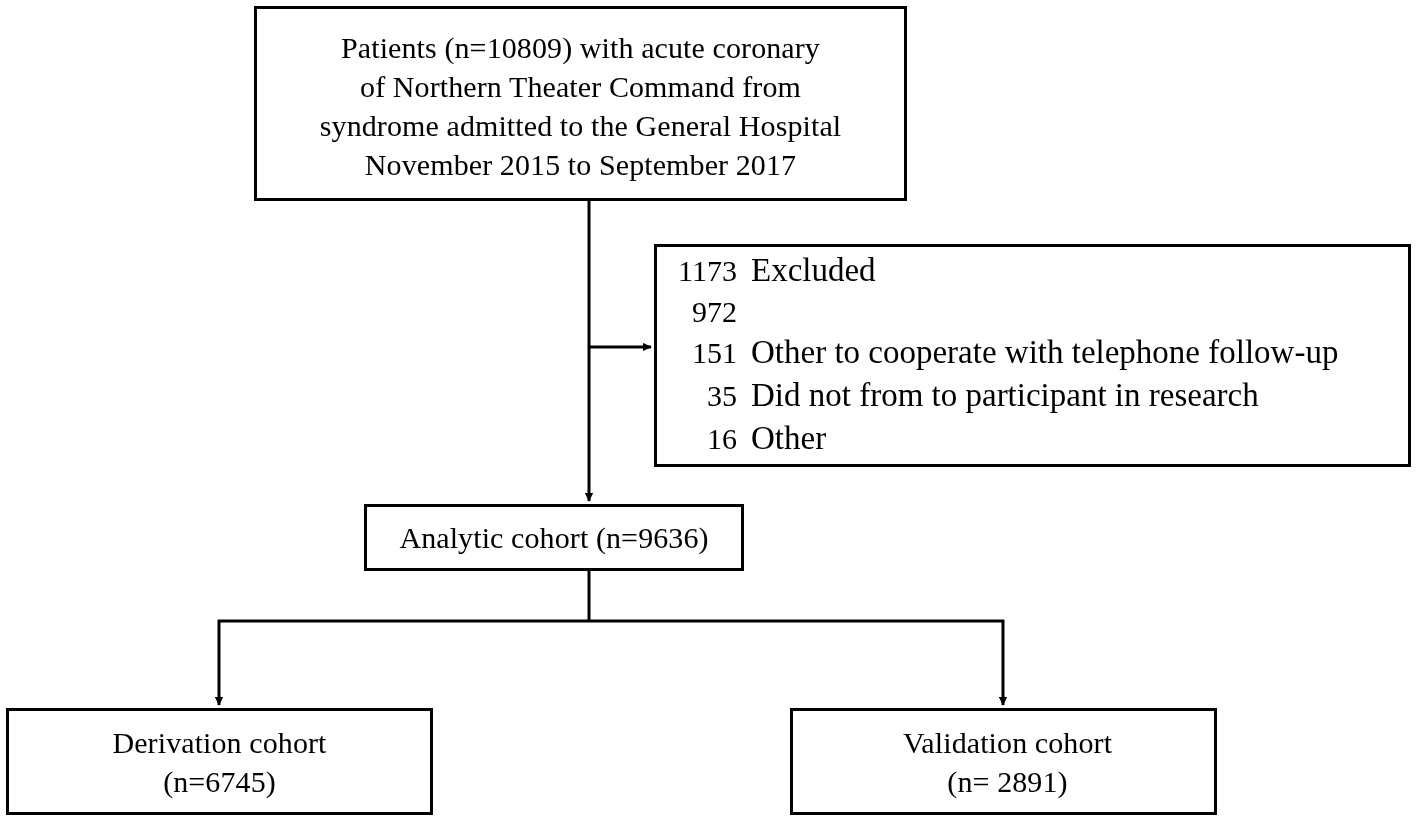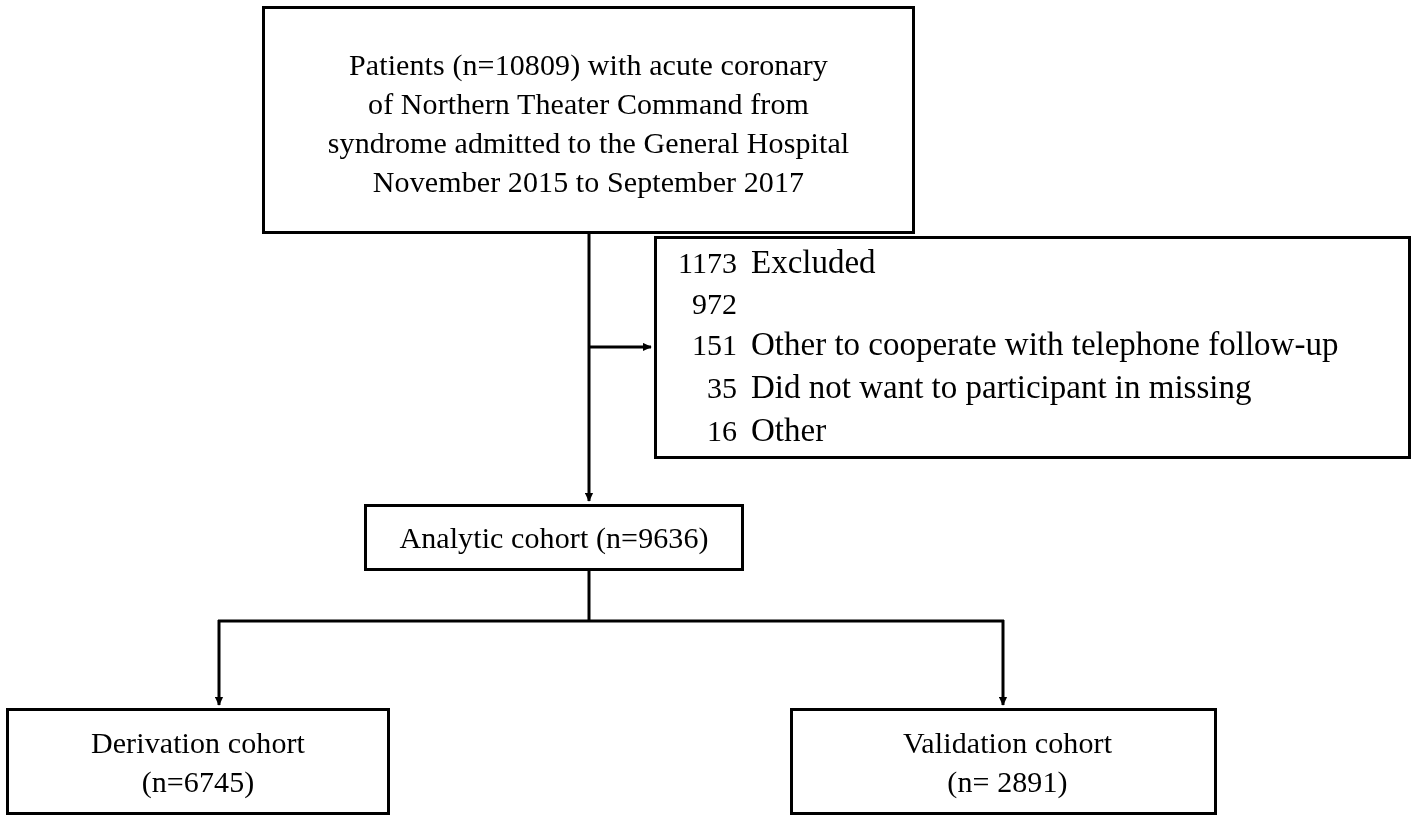--- a/index.html
+++ b/index.html
@@ -39,35 +39,35 @@
   }
   .node-line {
     display: block;
     white-space: nowrap;
     line-height: 1.30;
     letter-spacing: 0.1px;
   }
 
   
   #box-source {
-    left: 262px;
+    left: 254px;
     top: 6px;
     width: 653px;
-    height: 228px;
+    height: 195px;
     padding: 13px 10px 8px 10px;
   }
   #box-source .node-line {
     font-size: 30px;
     text-align: center;
   }
 
   
   #box-excluded {
     left: 654px;
-    top: 236px;
+    top: 244px;
     width: 757px;
     height: 223px;
     align-items: flex-start;
     justify-content: center;
     padding: 4px 0 6px 14px;
   }
   .excl-row {
     display: flex;
     align-items: baseline;
     line-height: 1.30;
@@ -94,21 +94,21 @@
   }
   #box-analytic .node-line {
     font-size: 30px;
     text-align: center;
   }
 
   
   #box-derivation {
     left: 6px;
     top: 708px;
-    width: 384px;
+    width: 427px;
     height: 107px;
   }
   #box-derivation .node-line {
     font-size: 30px;
     text-align: center;
   }
 
   
   #box-validation {
     left: 790px;
@@ -161,21 +161,21 @@
     </div>
     <div class="excl-row">
       <span class="excl-count">972</span>
     </div>
     <div class="excl-row">
       <span class="excl-count">151</span>
       <span class="excl-label">Other to cooperate with telephone follow-up</span>
     </div>
     <div class="excl-row">
       <span class="excl-count">35</span>
-      <span class="excl-label">Did not want to participant in missing</span>
+      <span class="excl-label">Did not from to participant in research</span>
     </div>
     <div class="excl-row">
       <span class="excl-count">16</span>
       <span class="excl-label">Other</span>
     </div>
   </div>
 
   <div class="node-box" id="box-analytic">
     <span class="node-line">Analytic cohort (n=9636)</span>
   </div>

